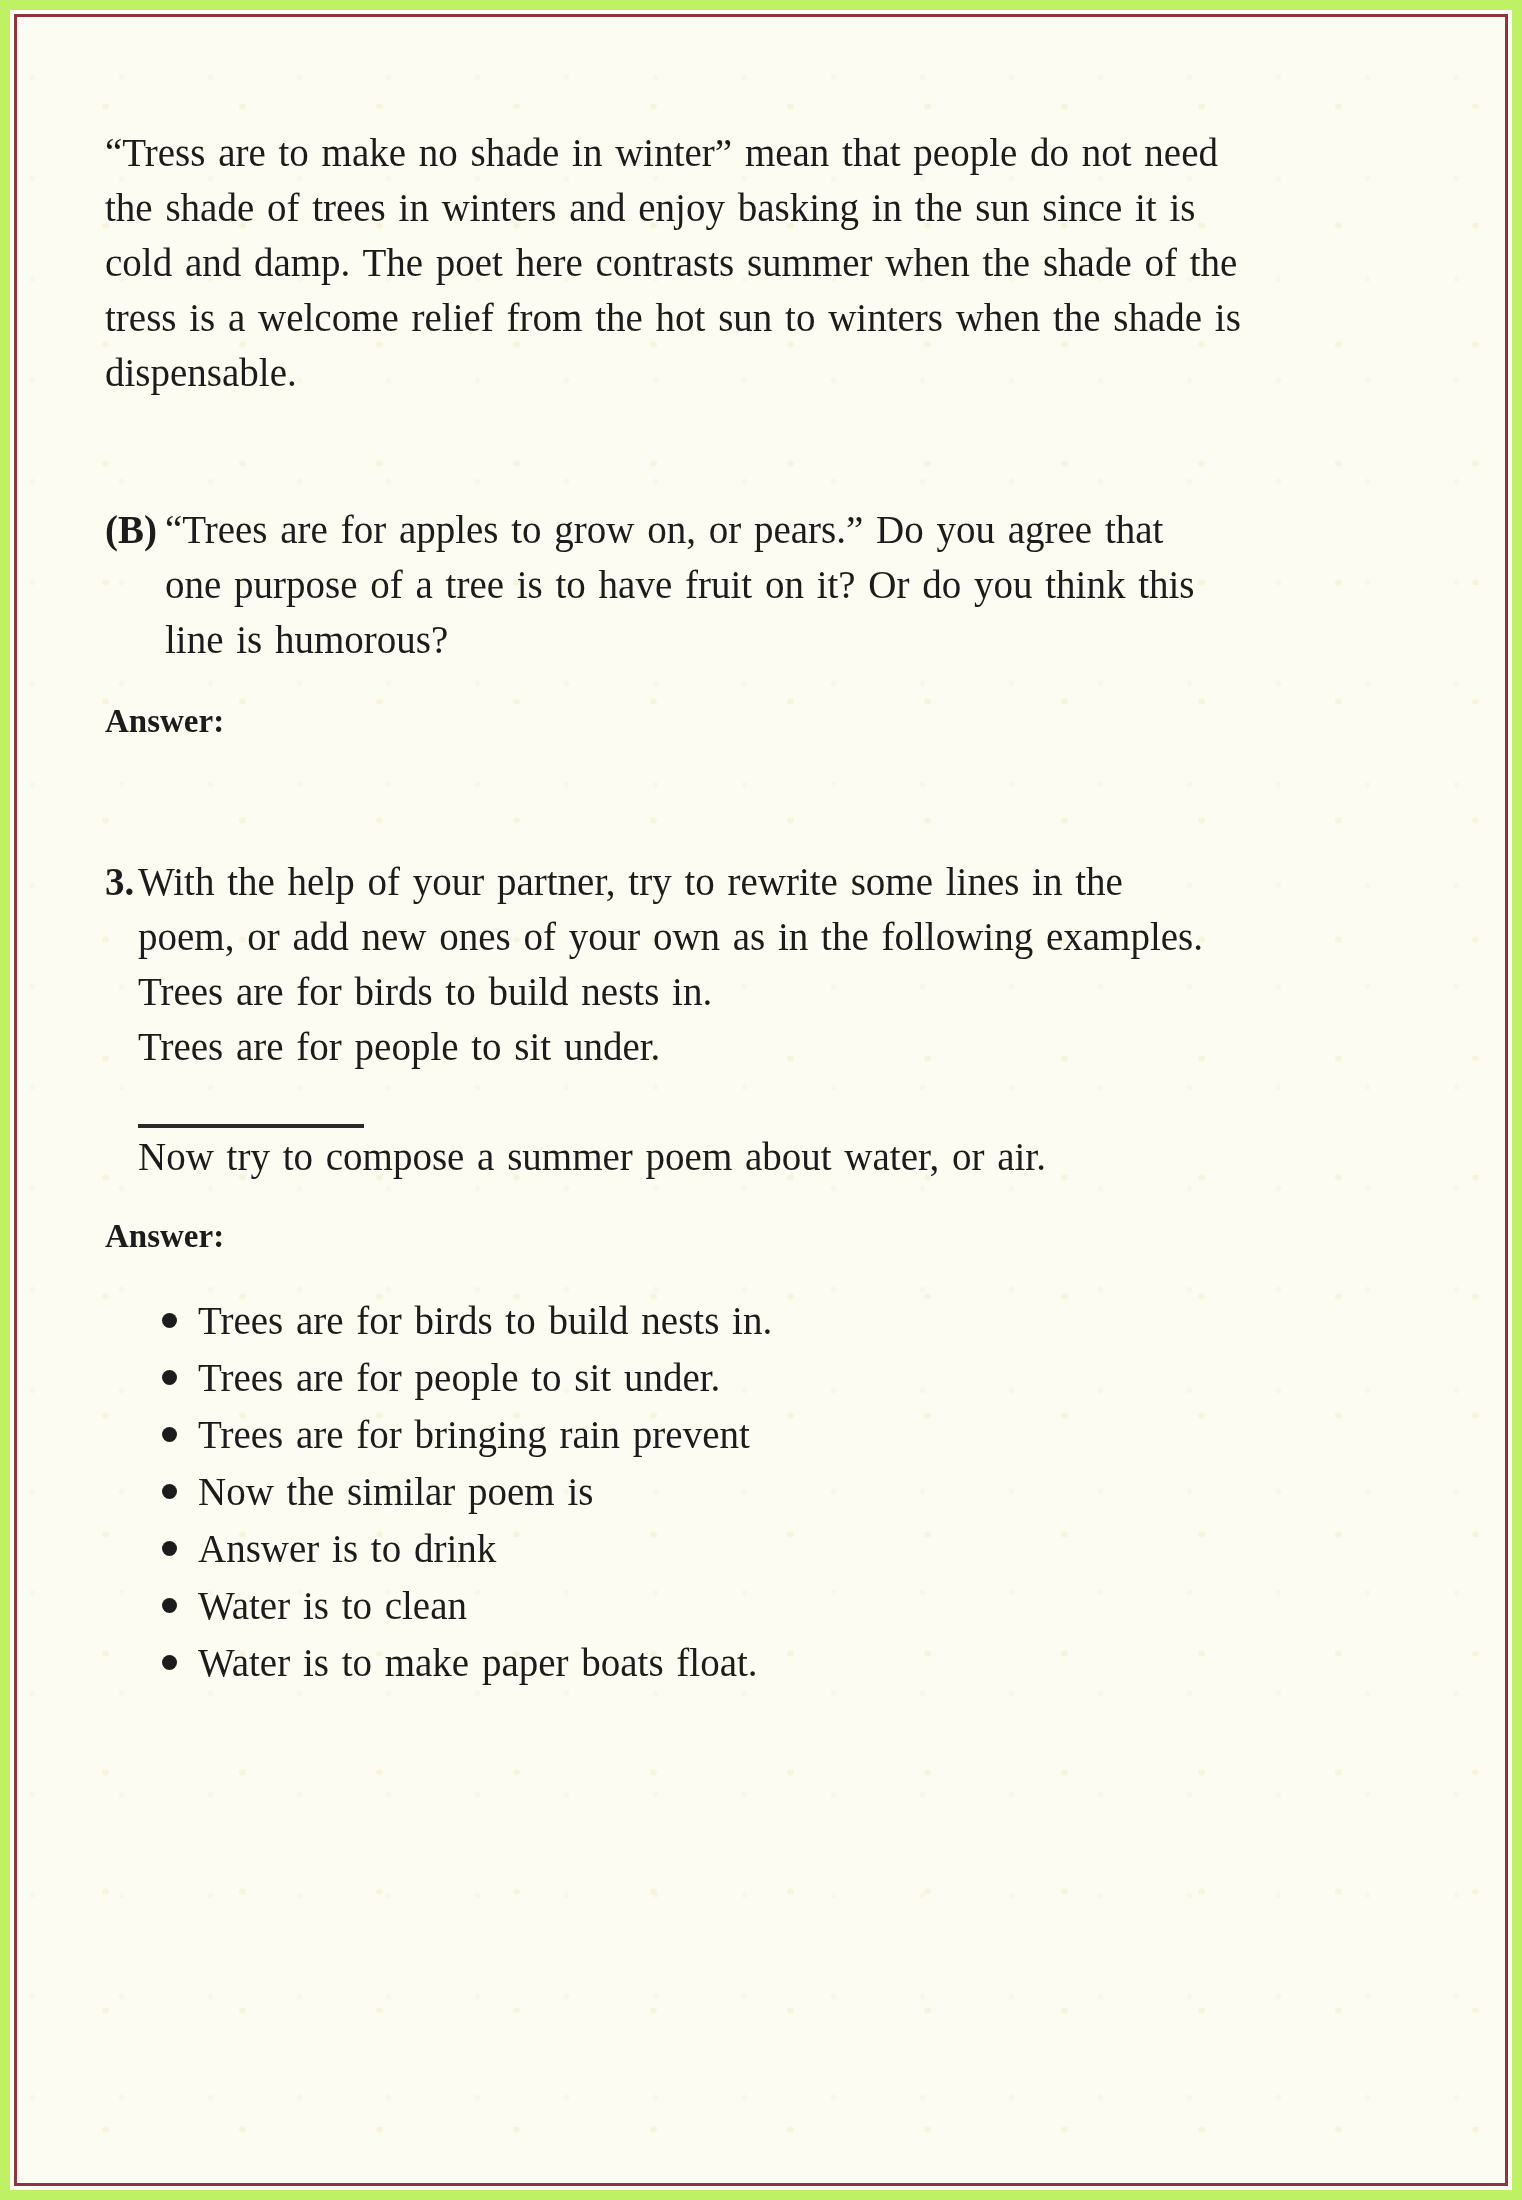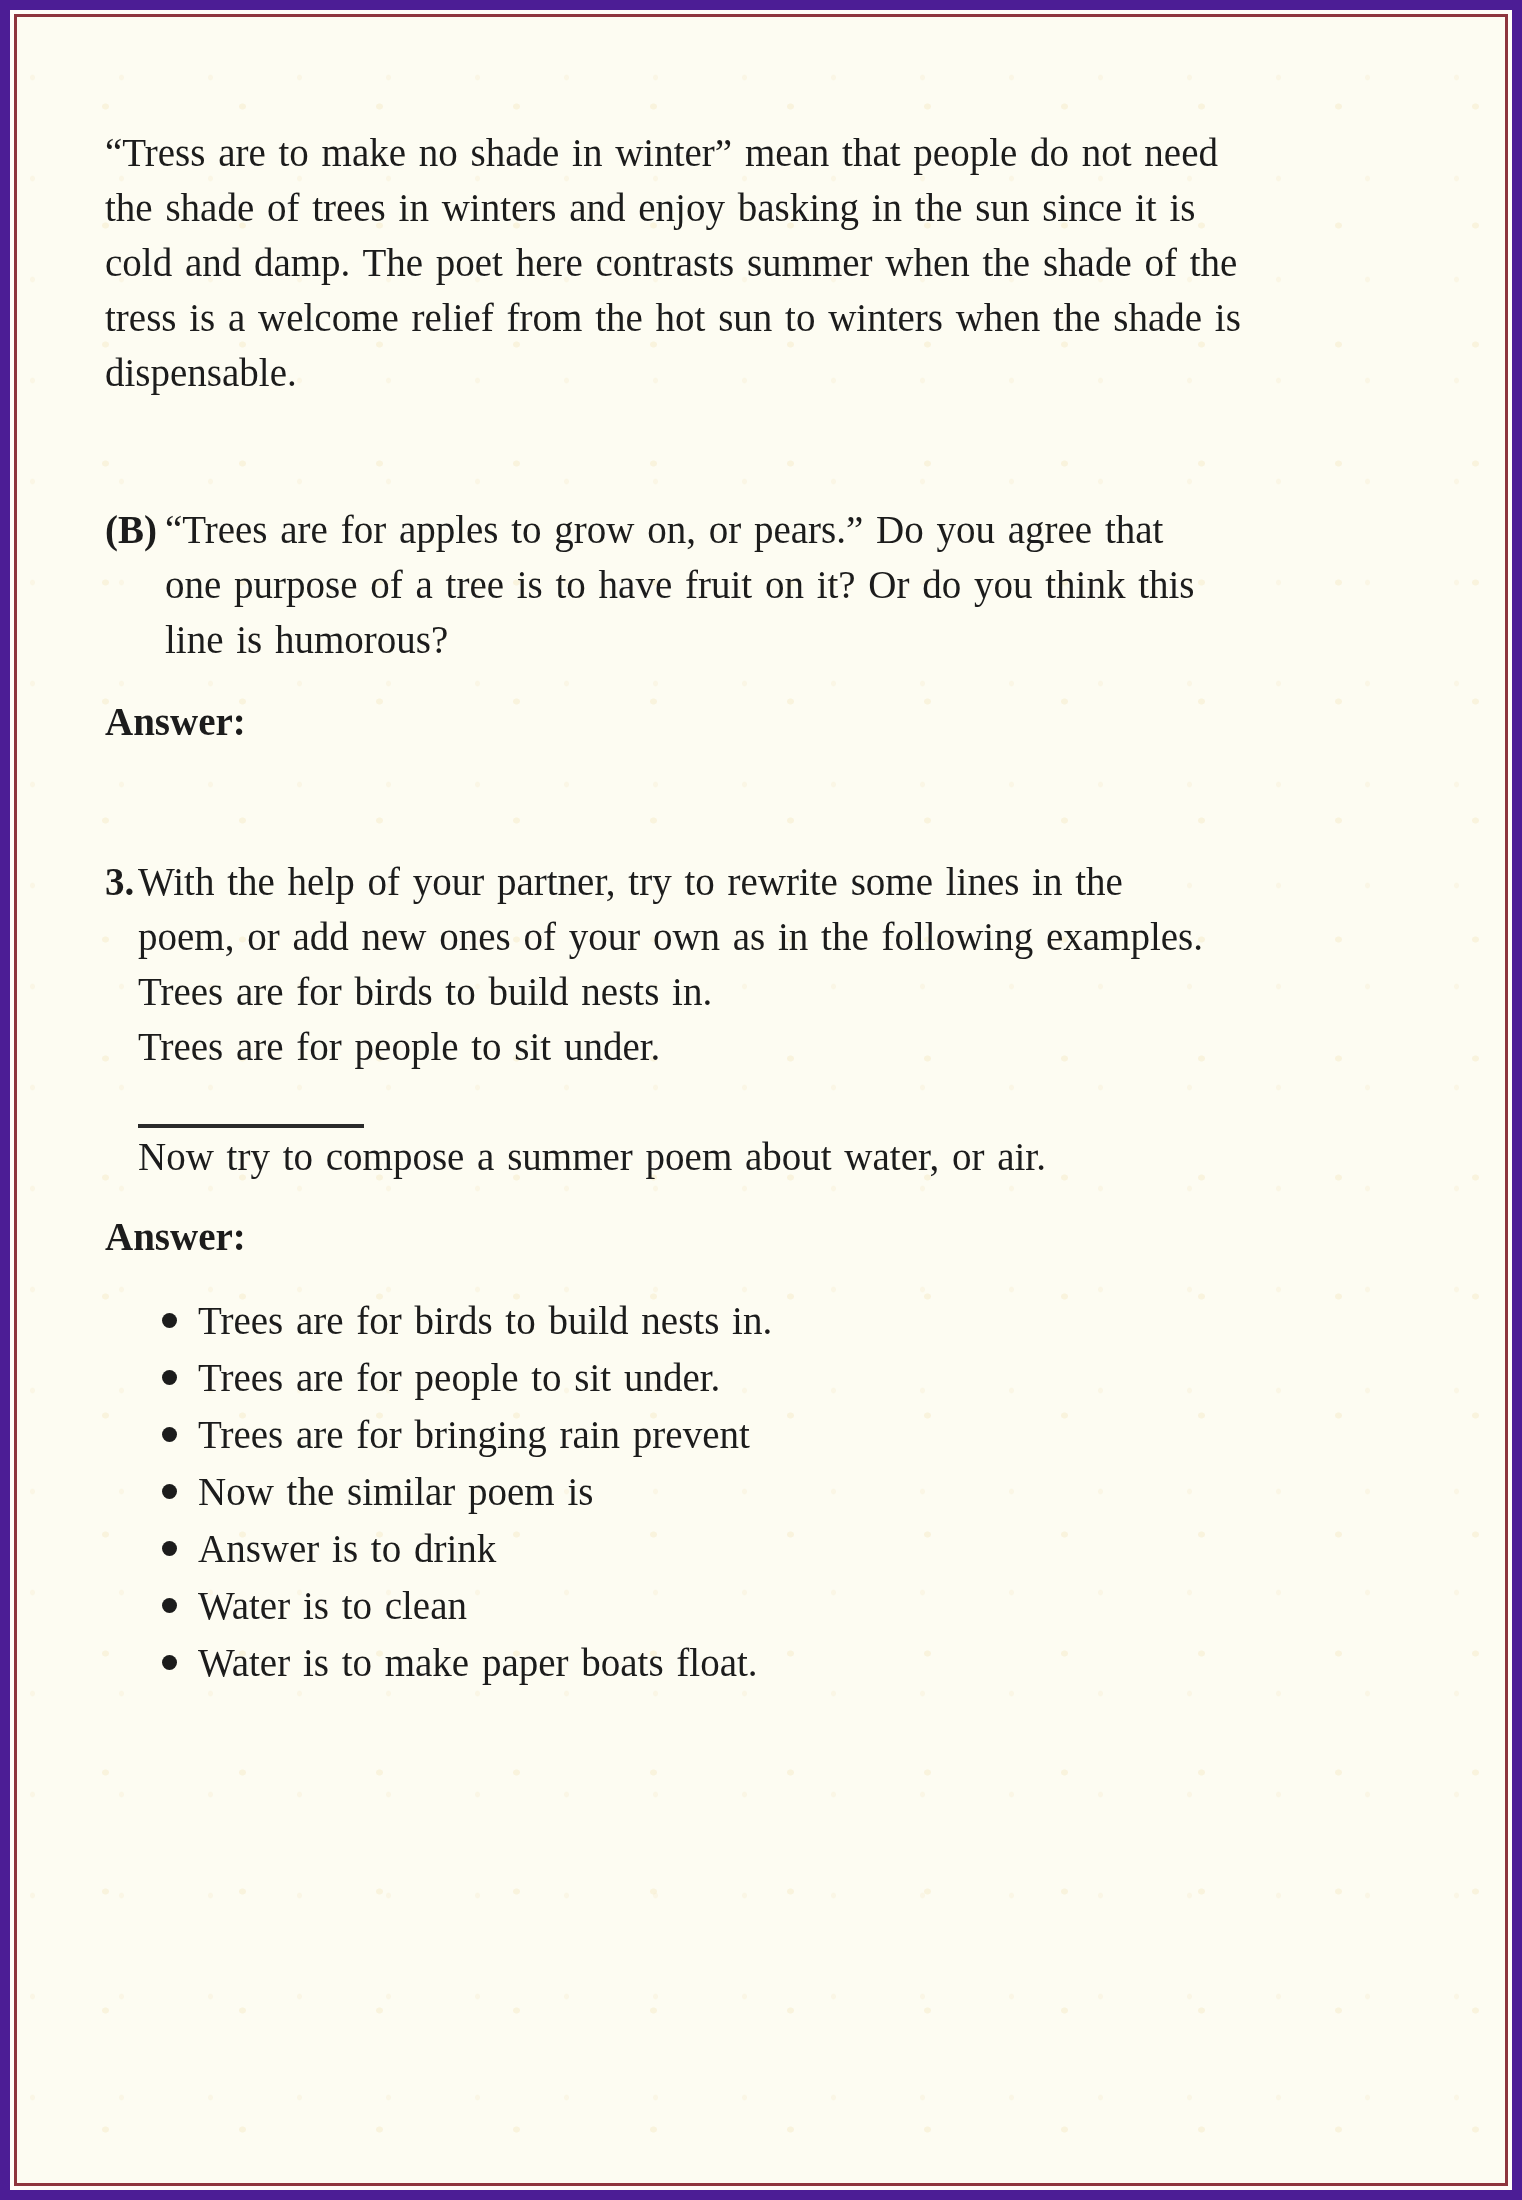--- a/index.html
+++ b/index.html
@@ -1,20 +1,20 @@
 <!DOCTYPE html>
 <html><head>
 <meta charset="utf-8">
 <style>
   html, body { margin: 0; padding: 0; background: #e8e8e8; }
   .page {
     position: relative;
     width: 1522px;
     height: 2200px;
-    background: #4c1d95;
+    background: #bef264;
     box-sizing: border-box;
     overflow: hidden;
   }
   .frame-gap {
     position: absolute;
     top: 10px; left: 10px; right: 10px; bottom: 10px;
     background: #fffdf8;
   }
   .frame-inner {
     position: absolute;
@@ -37,21 +37,21 @@
     word-spacing: 3px;
   }
   .lines { white-space: pre; }
   .para { margin: 0; }
   .qrow { display: flex; align-items: flex-start; }
   .qb { margin-top: 102px; }
   .qlabel { font-weight: bold; flex: 0 0 60px; }
   .q3label { flex: 0 0 33px; }
   .answer-heading {
     margin: 27px 0 0 0;
-    font-size: 39px;
+    font-size: 33px;
     line-height: 55px;
     font-weight: bold;
   }
   .ans-b { margin-top: 16px; }
   .q3 { margin-top: 105px; }
   .fill-line {
     margin: 50px 0 0 33px;
     width: 226px;
     height: 0;
     border-top: 4px solid #2b2b2b;

